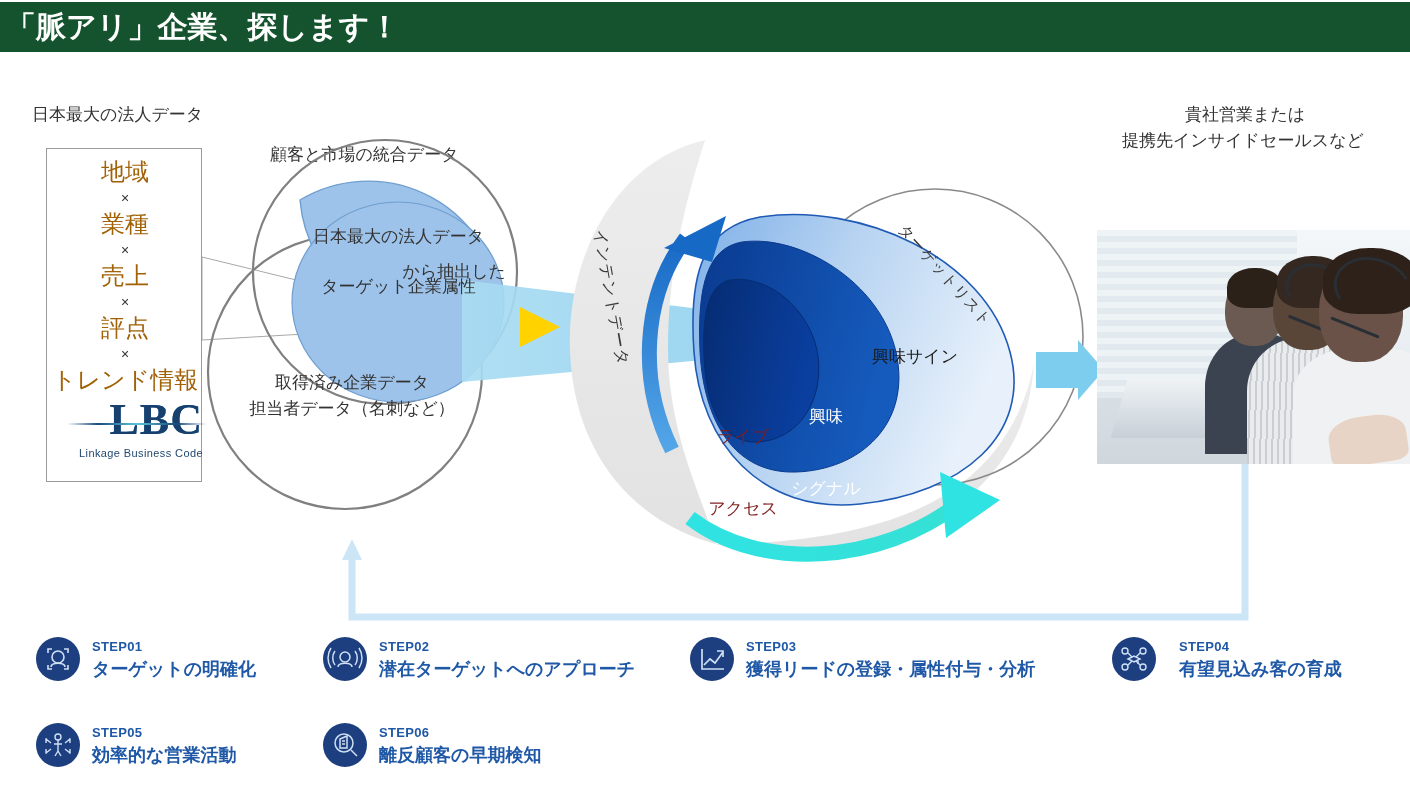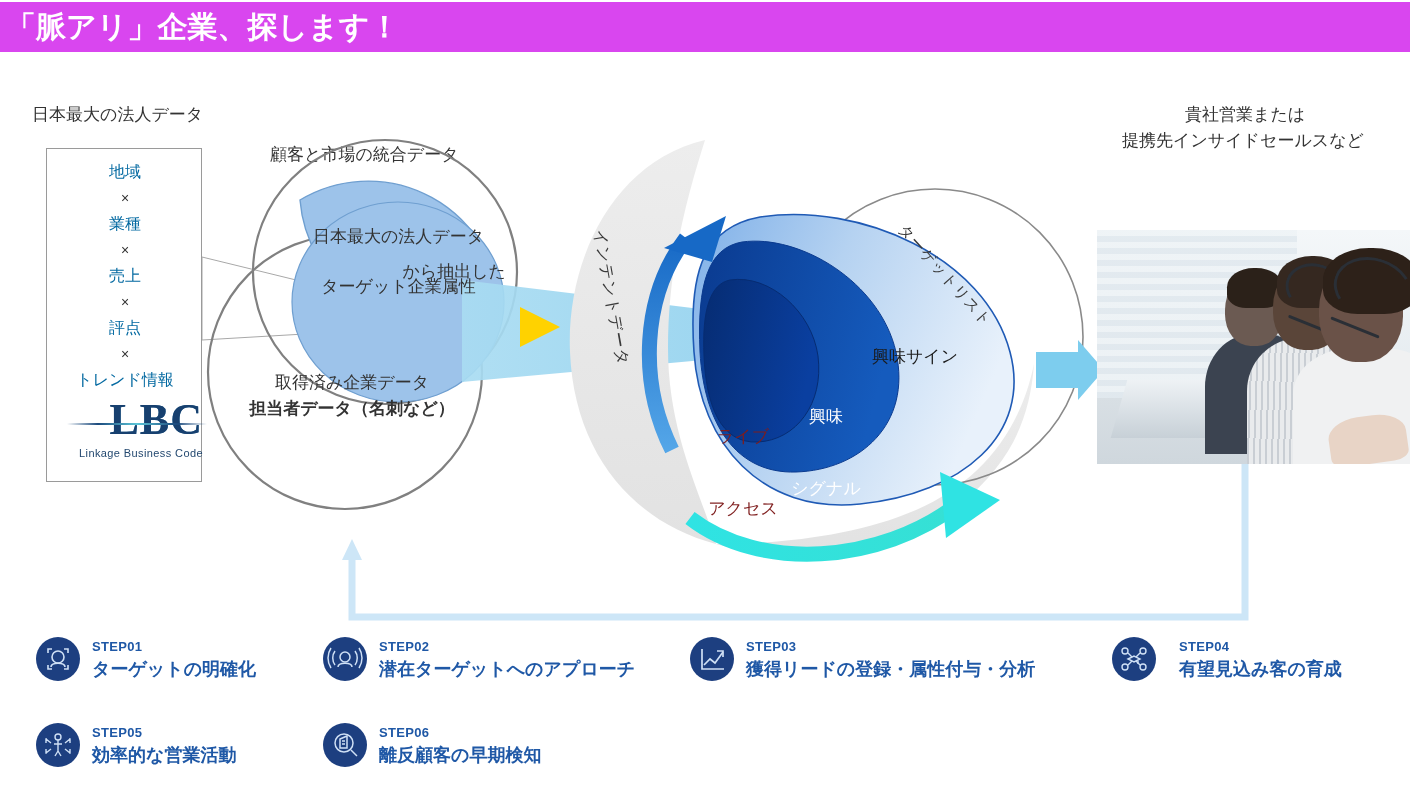--- a/index.html
+++ b/index.html
@@ -4,42 +4,42 @@
 <style>
   html,body{margin:0;padding:0;background:#ffffff;}
   body{
     width:1410px;height:793px;position:relative;overflow:hidden;
     font-family:"Liberation Sans","DejaVu Sans",sans-serif;
     color:#262626;
   }
   
   #header-banner{
     position:absolute;left:0;top:2px;width:1410px;height:50px;
-    background:#d946ef;
+    background:#14532d;
     text-align:right;
   }
   #header-title{
     position:absolute;left:6px;top:5px;
     font-size:30px;font-weight:700;color:#ffffff;letter-spacing:0px;
     line-height:40px;white-space:nowrap;
   }
   
   #stage{position:absolute;left:0;top:52px;width:1410px;height:741px;}
   .cap{position:absolute;font-size:17px;line-height:26px;color:#333;white-space:pre;}
 
   
   #attr-box{
     position:absolute;left:46px;top:96px;width:156px;height:334px;
     border:1px solid #9a9a9a;background:#fff;box-sizing:border-box;
     z-index:4;
   }
   #attr-list{
     position:absolute;left:0;top:8px;width:156px;text-align:center;
   }
-  .attr-item{font-size:16px;line-height:30px;color:#0369a1;}
+  .attr-item{font-size:24px;line-height:30px;color:#a16207;}
   .attr-x{font-size:14px;line-height:22px;color:#333;}
   #lbc-logo{
     position:absolute;left:0;top:244px;width:156px;text-align:right;
   }
   #lbc-mark{
     position:relative;display:inline-block;width:132px;height:56px;
   }
   #lbc-text{
     font-family:"Liberation Serif","DejaVu Serif",serif;
     font-size:44px;font-weight:700;letter-spacing:1px;line-height:54px;
@@ -281,21 +281,21 @@
         <div id="lbc-rule"></div>
       </div>
       <div id="lbc-sub">Linkage Business Code</div>
     </div>
   </div>
 
   <div class="cap" style="left:291px;top:172px;width:215px;text-align:center;">日本最大の法人データ</div>
   <div class="cap" style="left:291px;top:207px;width:215px;text-align:right;">から抽出した</div>
   <div class="cap" style="left:291px;top:222px;width:215px;text-align:center;">ターゲット企業属性</div>
   <div class="cap" style="left:232px;top:318px;width:240px;text-align:center;">取得済み企業データ</div>
-  <div class="cap" style="left:222px;top:344px;width:260px;text-align:center;font-weight:bold;">担当者データ（名刺など）</div>
+  <div class="cap" style="left:222px;top:344px;width:260px;text-align:center;">担当者データ（名刺など）</div>
 
   <div class="sph-label" id="lbl-live">
     <div>ライブ</div>
     <div>アクセス</div>
   </div>
   <div class="sph-label" id="lbl-sig">
     <div>興味</div>
     <div>シグナル</div>
   </div>
   <div class="sph-label" id="lbl-kyomi">興味サイン</div>

